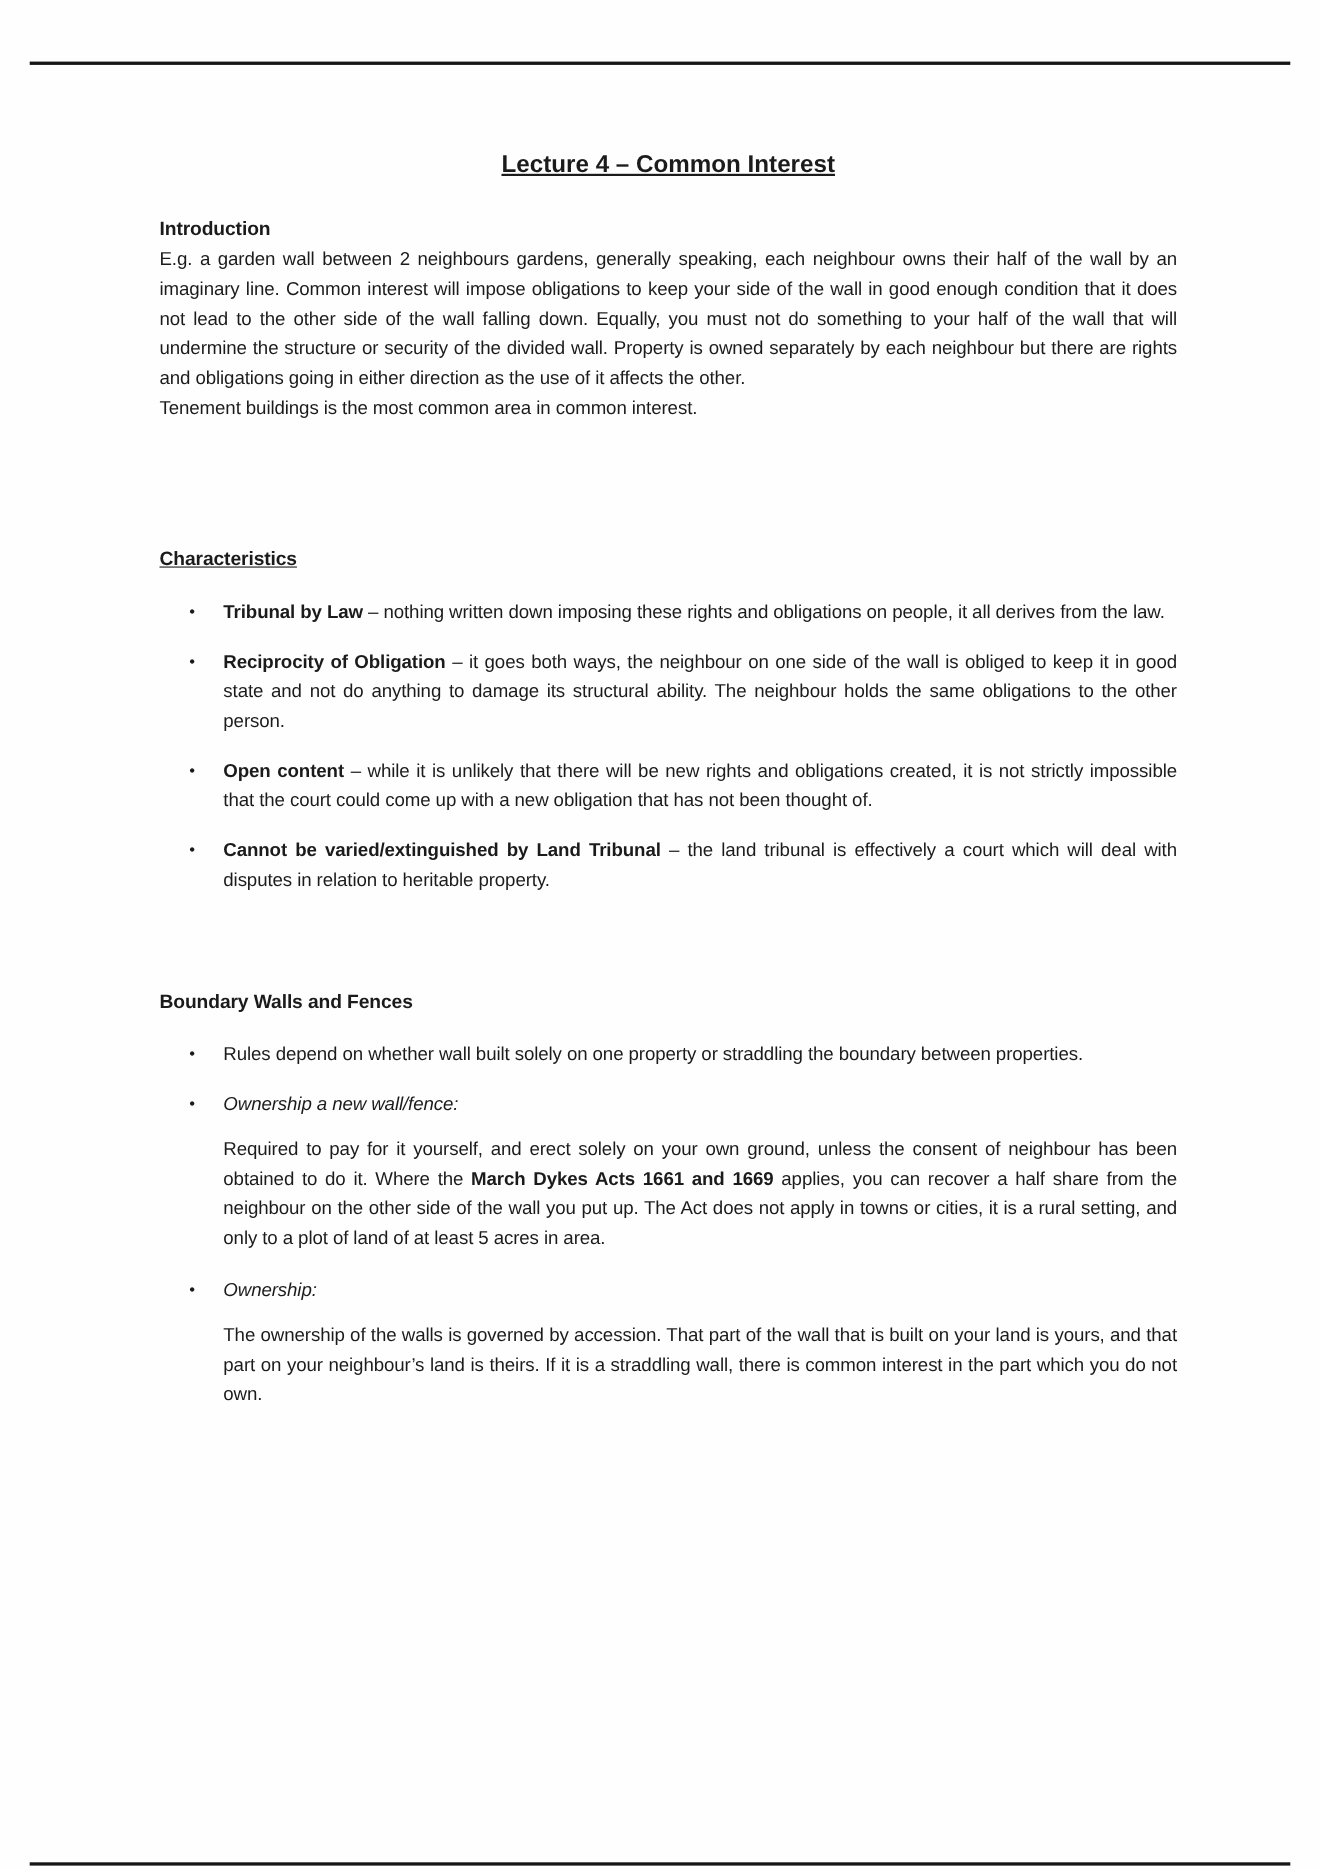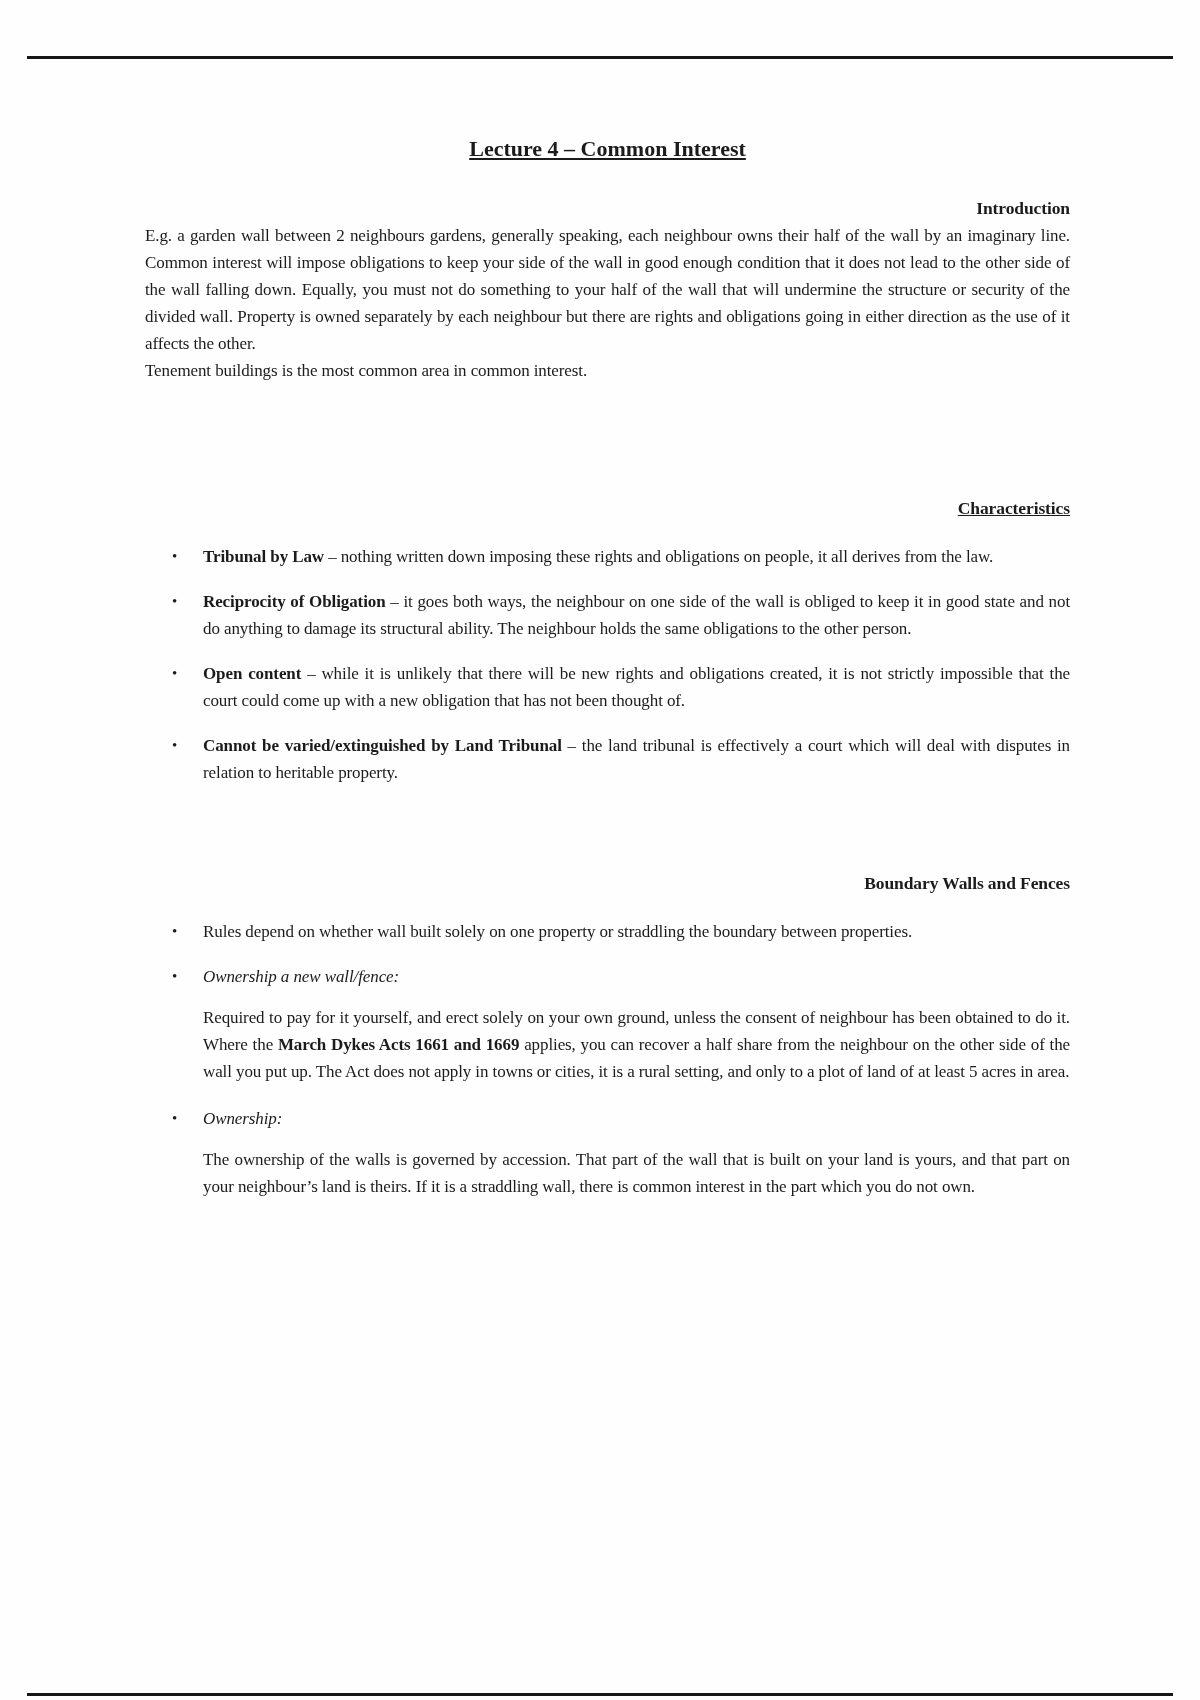--- a/index.html
+++ b/index.html
@@ -6,21 +6,21 @@
     margin: 0;
     padding: 0;
     background: #ffffff;
   }
   .page {
     position: relative;
     width: 1200px;
     height: 1700px;
     background: #fefefe;
     color: #1b1b1b;
-    font-family: Liberation Serif, serif;
+    font-family: Liberation Sans, sans-serif;
     font-size: 17px;
     line-height: 27px;
     letter-spacing: -0.1px;
     overflow: hidden;
     box-sizing: border-box;
   }
   .rule {
     position: absolute;
     left: 27px;
     right: 27px;
@@ -44,21 +44,20 @@
     font-weight: bold;
     text-decoration: underline;
     letter-spacing: 0;
     line-height: 26px;
   }
 
   .heading {
     font-weight: bold;
     margin: 0;
     font-size: 17.5px;
-    text-align: right;
   }
   .heading.underlined { text-decoration: underline; }
 
   .h-intro    { margin-top: 33px; }
   .h-char     { margin-top: 111px; }
   .h-boundary { margin-top: 84px; }
 
   p.body-para {
     margin: 0;
     text-align: justify;

